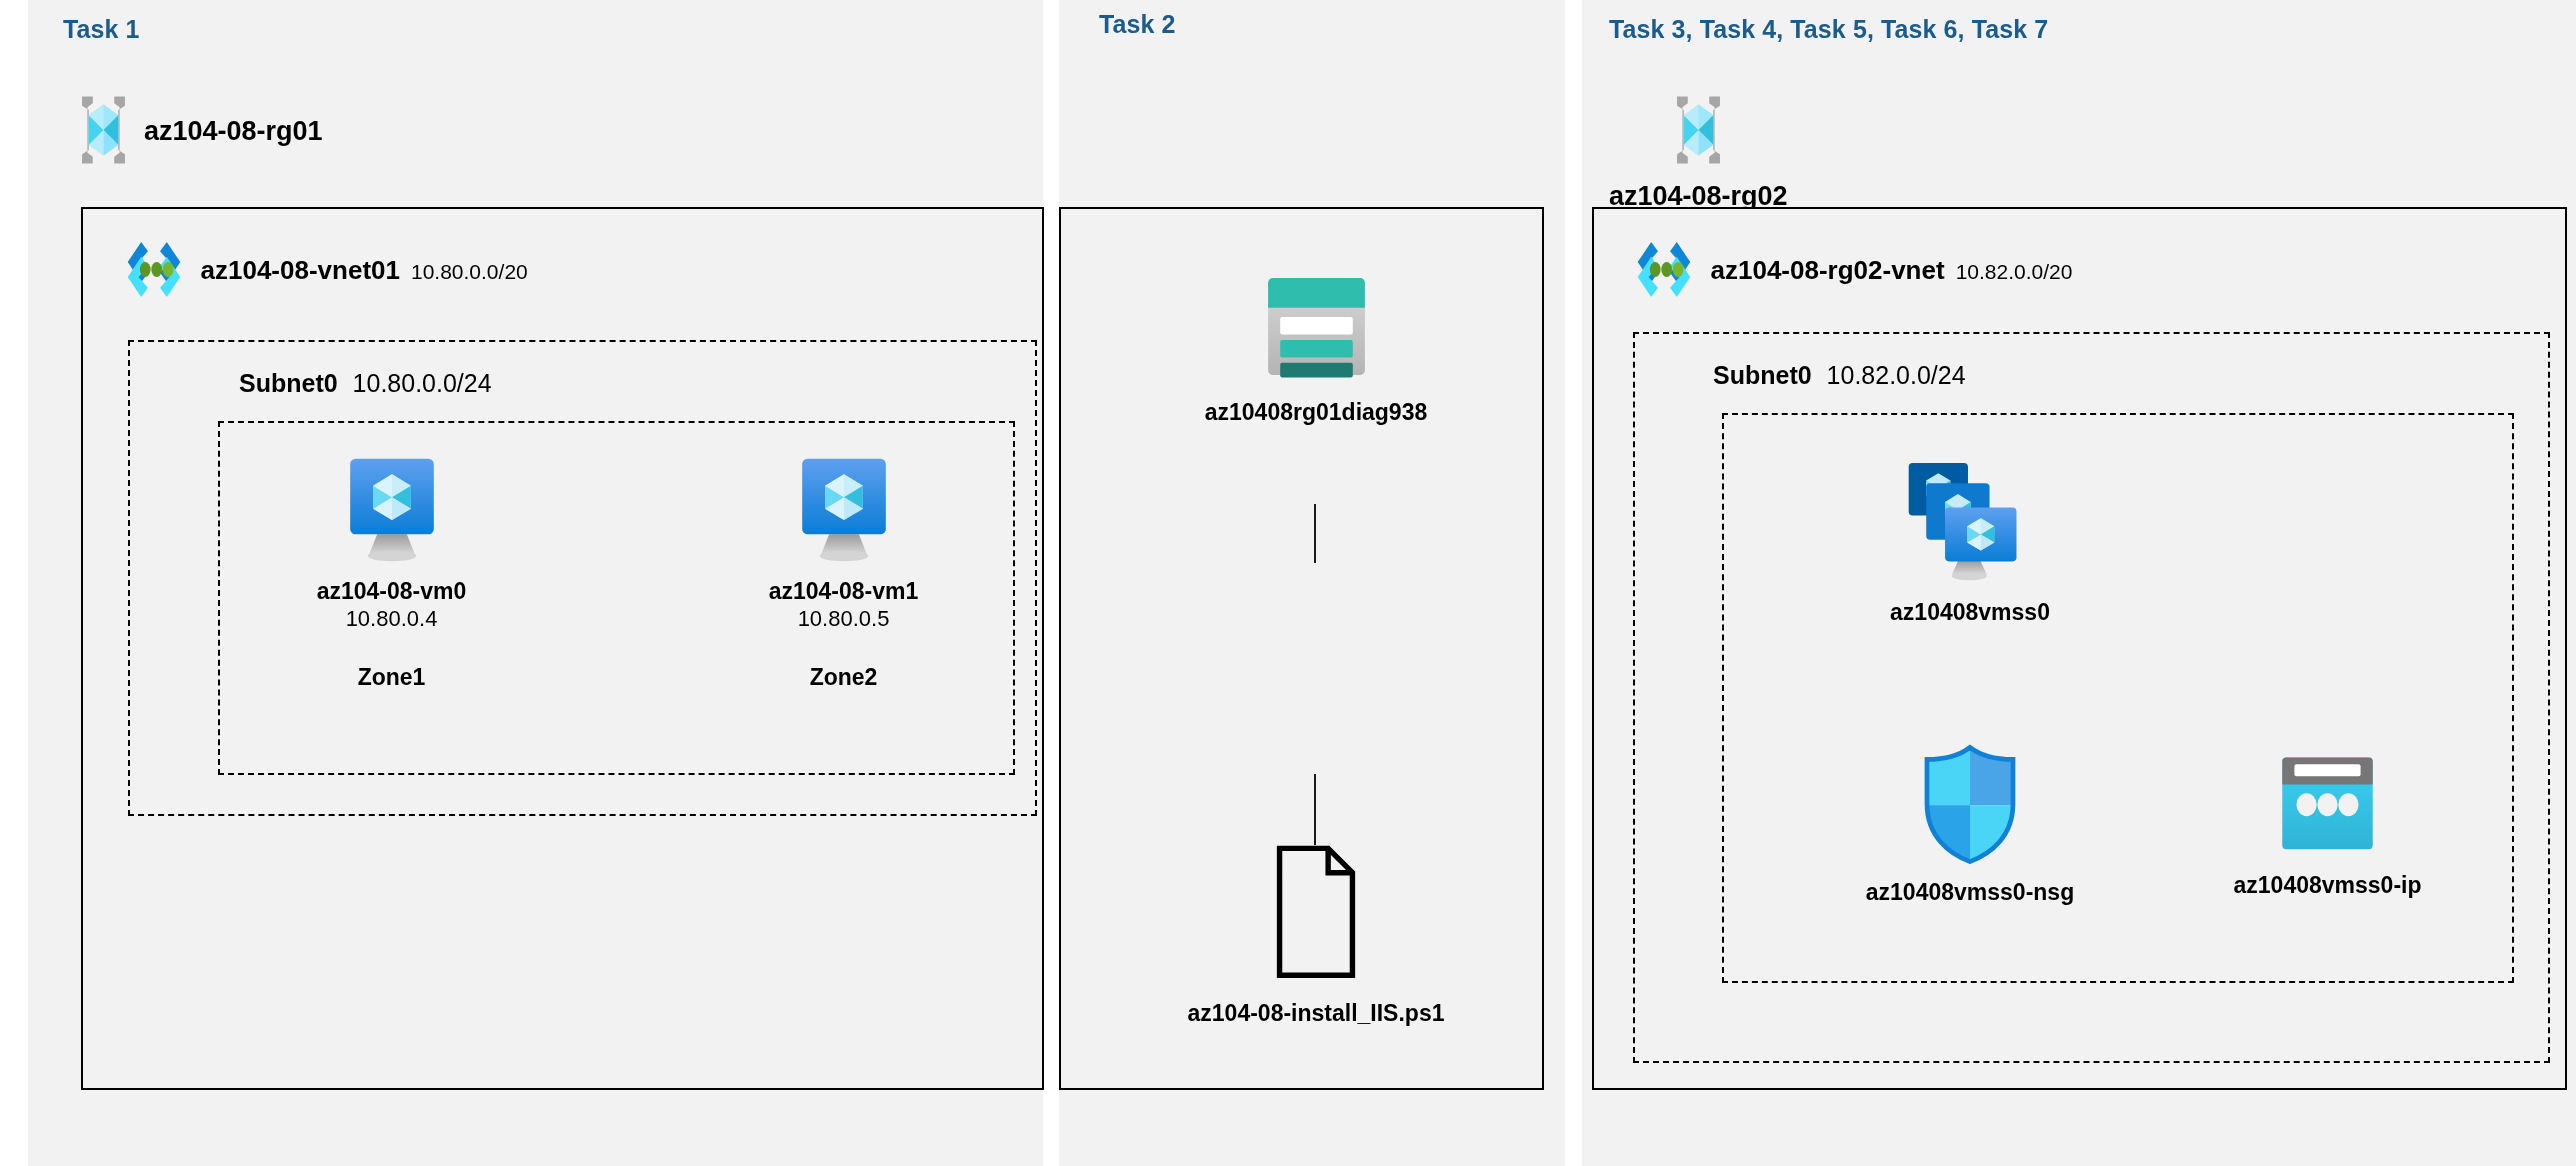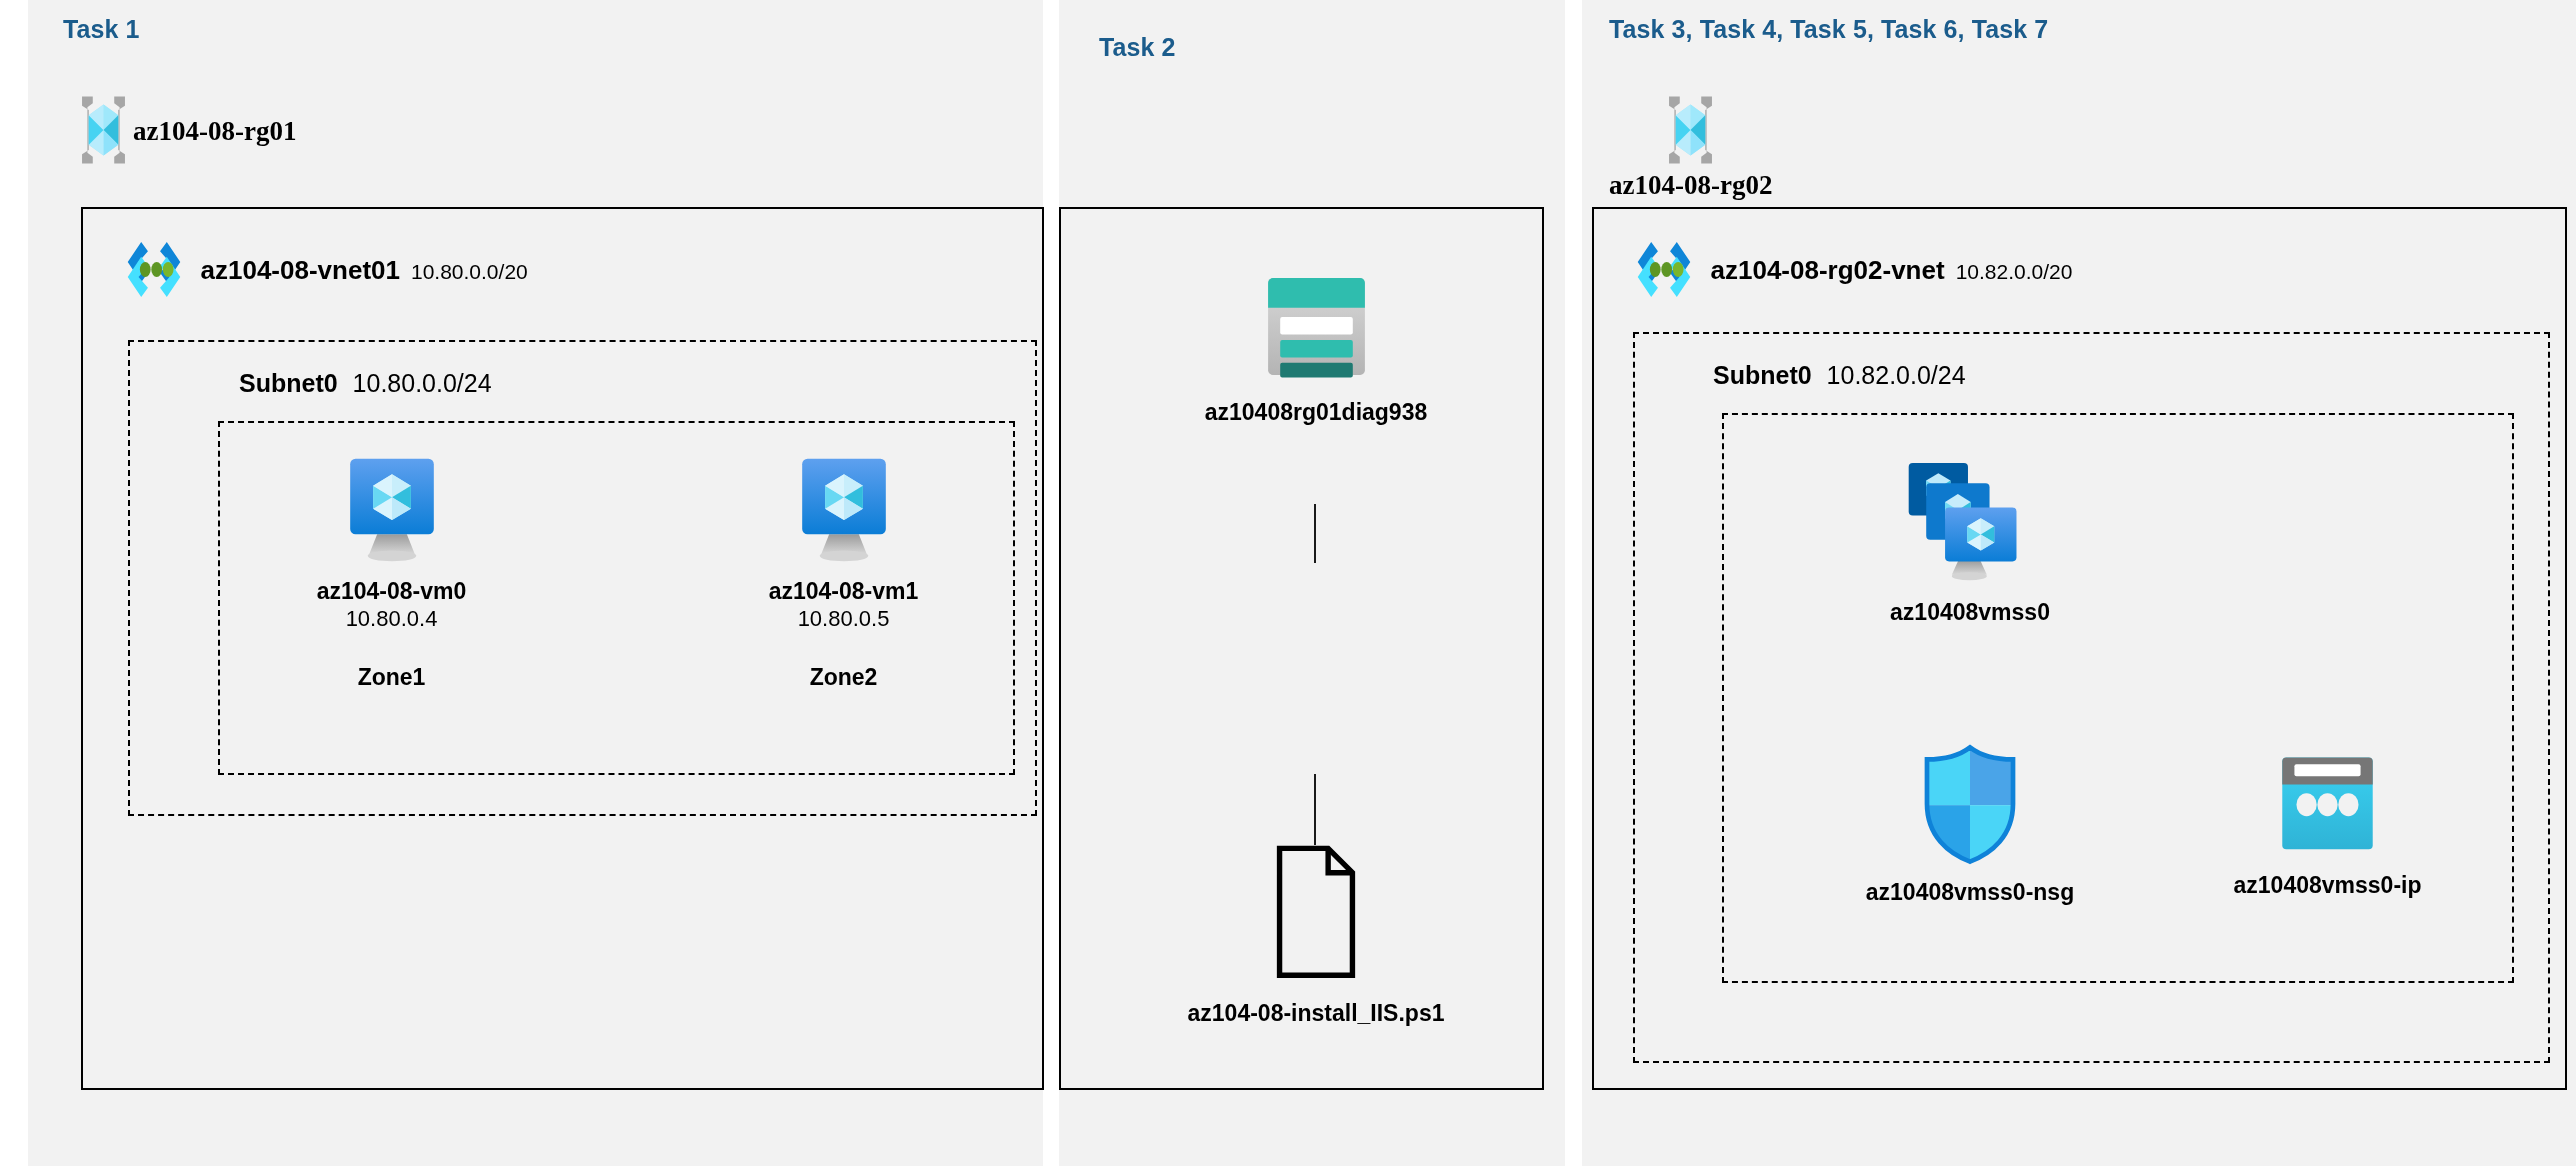--- a/index.html
+++ b/index.html
@@ -3,21 +3,21 @@
 <meta charset="utf-8">
 <style>
   html,body{margin:0;padding:0;background:#ffffff;}
   body{font-family:"Liberation Sans","DejaVu Sans",sans-serif;}
   #stage{position:relative;width:2576px;height:1166px;background:#ffffff;overflow:hidden;margin-left:28px;}
 
   .panel{position:absolute;background:#f2f2f2;}
 
   .task-title{position:absolute;color:#1b5c8c;font-weight:bold;font-size:25px;letter-spacing:0.1px;white-space:nowrap;}
 
-  .rg-head{position:absolute;display:flex;align-items:center;gap:0;font-family:Liberation Serif, serif;}
+  .rg-head{position:absolute;display:flex;align-items:center;gap:11px;}
   .rg-name{font-size:27px;font-weight:bold;color:#000;white-space:nowrap;}
 
   .solidbox{position:absolute;border:2px solid #000;background:#f2f2f2;box-sizing:border-box;}
   .dashbox{position:absolute;border:2.7px dashed #000;background:transparent;box-sizing:border-box;}
 
   .vnet-head{position:absolute;display:flex;align-items:center;gap:13.5px;white-space:nowrap;}
   .vnet-name{font-size:26px;font-weight:bold;color:#000;}
   .vnet-cidr{font-size:21px;color:#000;font-weight:normal;}
 
   .subnet-head{position:absolute;white-space:nowrap;font-size:25px;color:#000;}
@@ -142,21 +142,21 @@
           <polygon points="80,67 52,50 80,33" fill="#daf4fd"></polygon>
         </svg>
       </span>
     </div>
     <div class="lbl" style="margin-top:6.7px;">az104-08-vm1</div>
     <div class="sub">10.80.0.5</div>
     <div class="zone" style="margin-top:31px;">Zone2</div>
   </div>
 
   <div class="panel" style="left:1031px;top:0px;width:506px;height:1166px;"></div>
-  <div class="task-title" style="left:1071px;top:33px;">Task 2</div>
+  <div class="task-title" style="left:1071px;top:10px;">Task 2</div>
 
   <div class="solidbox" style="left:1031px;top:207px;width:485px;height:883px;"></div>
 
   <div class="node" style="left:1079px;top:266px;width:418px;">
     <div class="icon-wrap">
       <span>
         <svg width="127" height="121" viewBox="0 0 188 180">
           <defs>
             <linearGradient id="stbody" x1="0" y1="0" x2="0" y2="1">
               <stop offset="0" stop-color="#d8d8d8"></stop>

